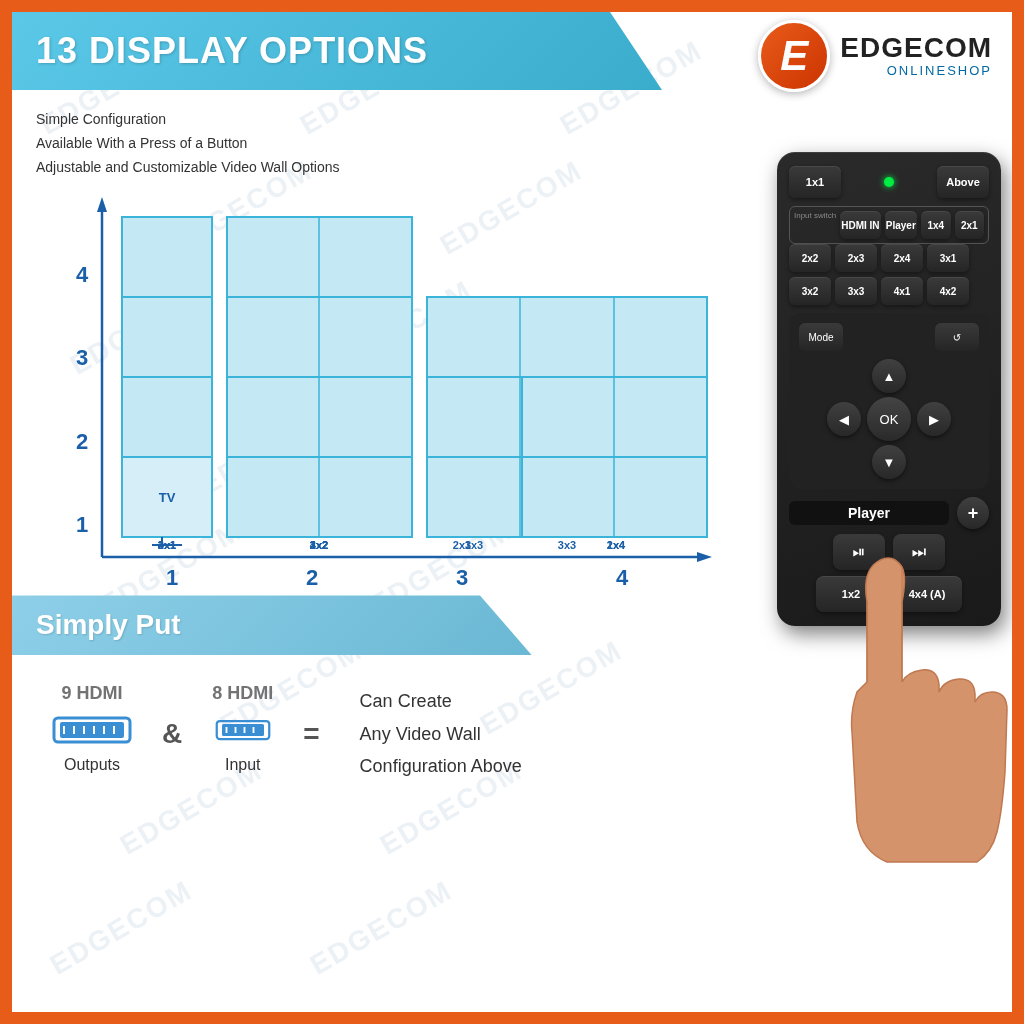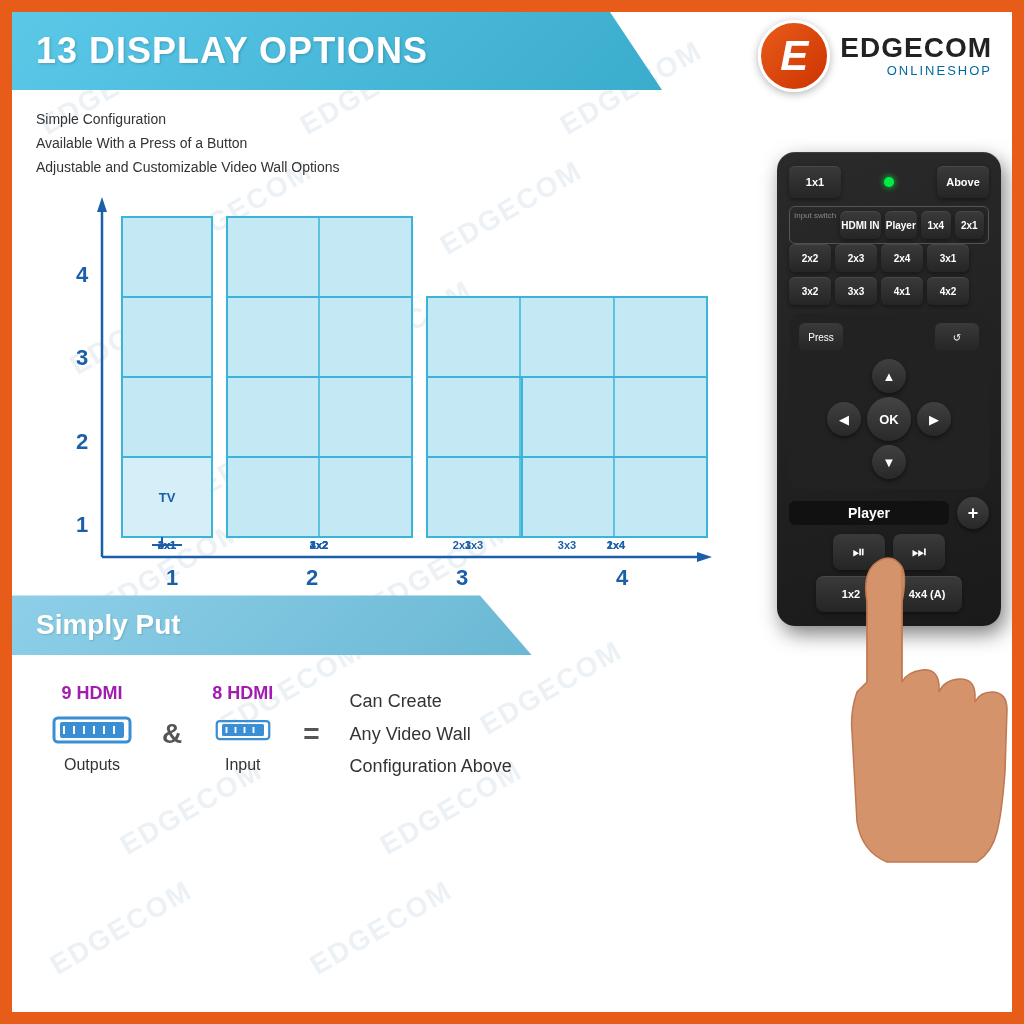--- a/index.html
+++ b/index.html
@@ -149,21 +149,21 @@
 
     .hdmi-group {
       display: flex;
       flex-direction: column;
       align-items: center;
       gap: 6px;
     }
 
     .hdmi-count {
       font-size: 18px;
-      color: #a21caf;
+      color: #737373;
       font-weight: 600;
       text-align: center;
     }
 
     .hdmi-icon {
       width: 80px;
       height: 40px;
     }
 
     .hdmi-label {
@@ -178,20 +178,21 @@
       font-weight: bold;
       padding: 0 10px;
       align-self: center;
       margin-top: 10px;
     }
 
     .result-text {
       font-size: 18px;
       color: #333;
       line-height: 1.8;
+      margin-left: 10px;
       align-self: center;
       margin-top: 10px;
     }
 
     
     .remote-container {
       position: absolute;
       right: 15px;
       top: 140px;
       z-index: 10;
@@ -270,21 +271,21 @@
     }
 
     .btn-ok {
       width: 44px;
       height: 44px;
       border-radius: 50%;
       background: linear-gradient(180deg, #444 0%, #2a2a2a 100%);
       color: white;
       border: none;
       font-size: 13px;
-      font-weight: bold;
+      font-weight: normal;
       cursor: pointer;
       box-shadow: 0 2px 4px rgba(0,0,0,0.5);
       display: flex;
       align-items: center;
       justify-content: center;
     }
 
     .btn-menu-refresh {
       display: flex;
       justify-content: space-between;
@@ -575,21 +576,21 @@
 
         <div class="remote-grid-row">
           <button class="remote-btn btn-grid">3x2</button>
           <button class="remote-btn btn-grid">3x3</button>
           <button class="remote-btn btn-grid">4x1</button>
           <button class="remote-btn btn-grid">4x2</button>
         </div>
 
         <div class="remote-nav-area">
           <div class="btn-menu-refresh">
-            <button class="btn-menu-r">Press</button>
+            <button class="btn-menu-r">Mode</button>
             <button class="btn-menu-r">↺</button>
           </div>
           <div class="nav-row">
             <button class="btn-nav">▲</button>
           </div>
           <div class="nav-row">
             <button class="btn-nav">◀</button>
             <button class="btn-ok">OK</button>
             <button class="btn-nav">▶</button>
           </div>

